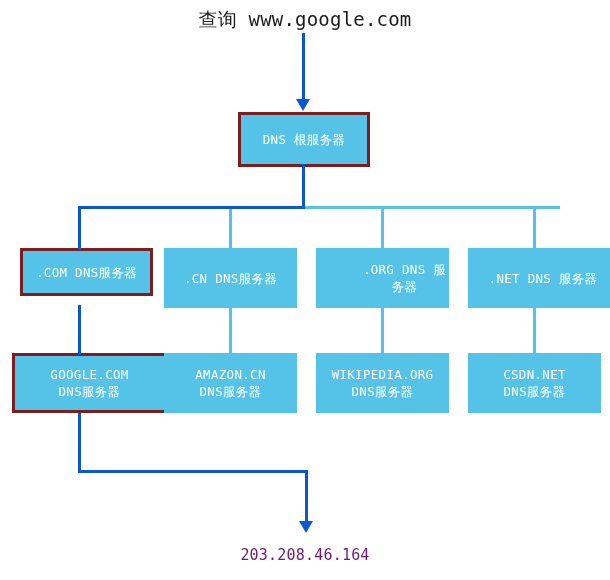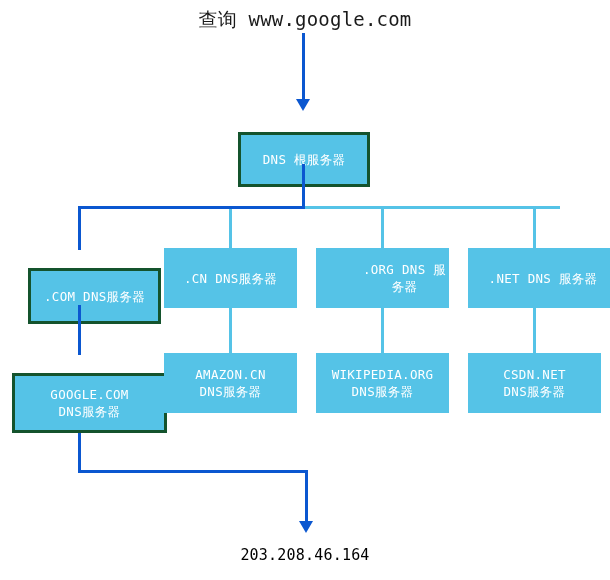--- a/index.html
+++ b/index.html
@@ -28,21 +28,21 @@
     letter-spacing: 0.2px;
     white-space: pre;
   }
   .result-label {
     position: absolute;
     left: 0;
     top: 546px;
     width: 610px;
     text-align: center;
     font-size: 15px;
-    color: #000000;
+    color: #701a75;
     letter-spacing: 0.2px;
     white-space: pre;
   }
 
   
   .node {
     position: absolute;
     box-sizing: border-box;
     background: #55c3e7;
     color: #ffffff;
@@ -50,22 +50,21 @@
     align-items: center;
     justify-content: center;
     text-align: center;
     font-size: 12.5px;
     line-height: 17px;
     letter-spacing: 0.3px;
     white-space: pre-line;
     z-index: 3;
   }
   .node.highlight {
-    border: 3px solid #14532d;
-    margin-top: 20px;
+    border: 3px solid #7f1d1d;
   }
 
   
   .line {
     position: absolute;
     z-index: 1;
   }
   .line.h {
     height: 3px;
   }
@@ -105,21 +104,21 @@
   <div class="line v dark z4" style="left:302px; top:164px; height:45px;"></div>
 
   <div class="line h light" style="left:78px; top:206px; width:482px;"></div>
   <div class="line h dark z4" style="left:78px; top:206px; width:227px;"></div>
 
   <div class="line v dark z4" style="left:78px;  top:206px; height:44px;"></div>
   <div class="line v light" style="left:229px; top:206px; height:44px;"></div>
   <div class="line v light" style="left:381px; top:206px; height:44px;"></div>
   <div class="line v light" style="left:533px; top:206px; height:44px;"></div>
 
-  <div class="node highlight" style="left:28px; top:248px; width:133px; height:56px;">
+  <div class="node highlight" style="left:20px; top:248px; width:133px; height:48px;">
     <span>.COM DNS服务器</span>
   </div>
   <div class="node" style="left:164px; top:248px; width:133px; height:60px;">
     <span>.CN DNS服务器</span>
   </div>
   <div class="node" style="left:316px; top:248px; width:133px; height:60px;padding-left:44px;">
     <span>.ORG DNS 服务器</span>
   </div>
   <div class="node" style="left:468px; top:248px; width:150px; height:60px;">
     <span>.NET DNS 服务器</span>

